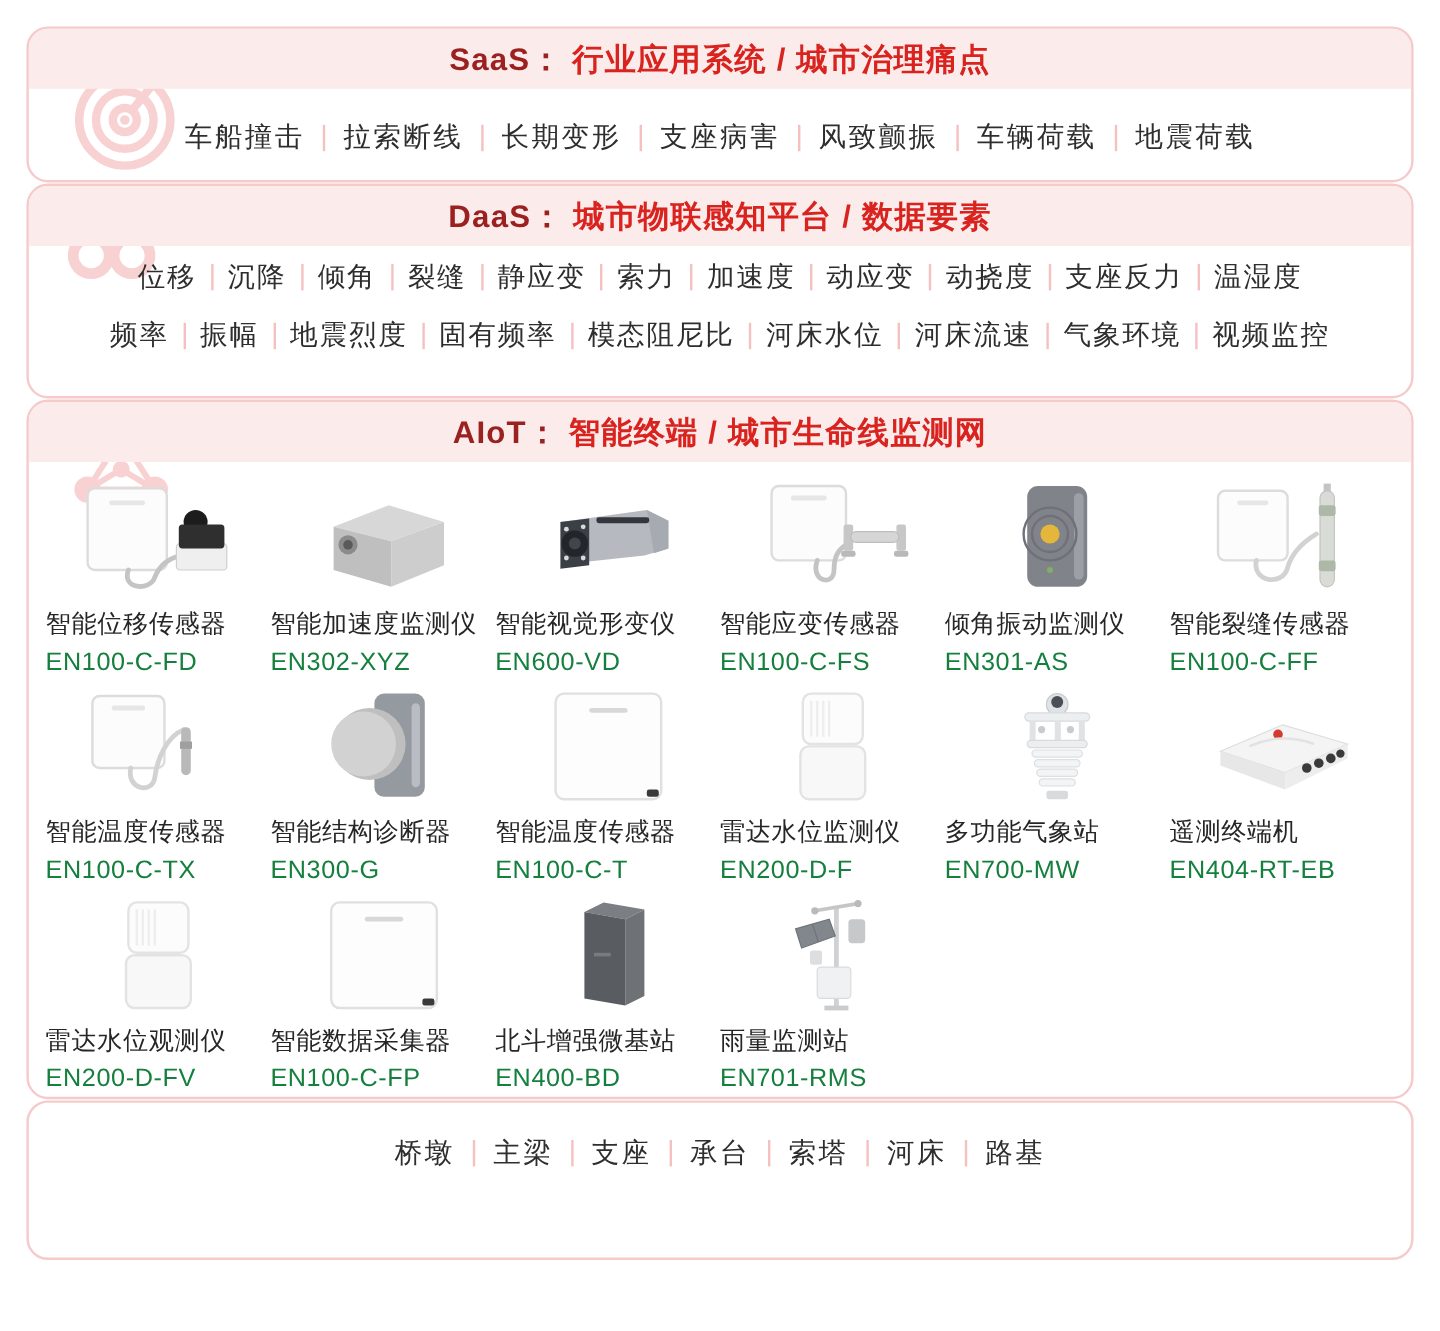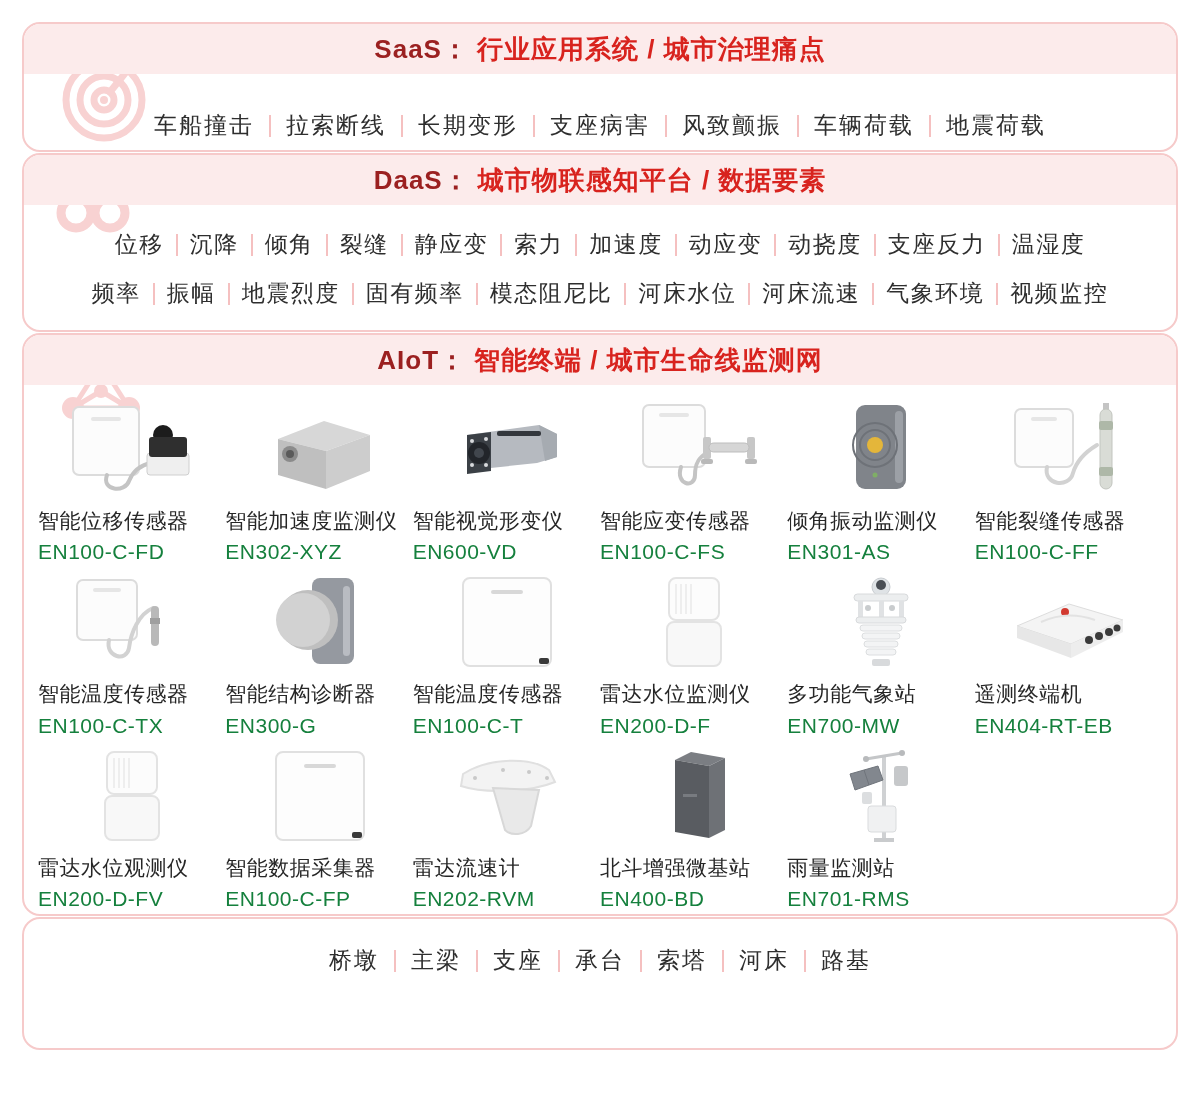--- a/index.html
+++ b/index.html
@@ -20,22 +20,22 @@
   .t-main { color:#d8231e; }
 
   .panel-watermark { position:absolute; pointer-events:none; z-index:0; }
   .panel-saas .panel-watermark { left:34px; top:26px; }
   .panel-daas .panel-watermark { left:30px; top:36px; }
   .panel-aiot .panel-watermark { left:36px; top:16px; }
 
   .panel-body { position:relative; z-index:1; }
 
   .tag-rows { display:flex; flex-direction:column; align-items:center; }
-  .panel-saas .tag-rows   { padding-top:36px; gap:0; }
-  .panel-daas .tag-rows   { padding-top:24px; gap:18px; }
+  .panel-saas .tag-rows   { padding-top:25px; gap:0; }
+  .panel-daas .tag-rows   { padding-top:10px; gap:18px; }
   .panel-bridge .tag-rows { padding-top:26px; }
   .tag-row { display:flex; justify-content:center; align-items:center; font-size:23px; color:#2e2e2e; letter-spacing:2px; white-space:nowrap; }
   .tag { padding:0 15px; }
   .panel-daas .tag { padding:0 12px; letter-spacing:1.5px; }
   .sep { width:2px; height:22px; background:#f5c0c0; display:inline-block; flex:none; }
 
   .products { display:grid; grid-template-columns:repeat(6,1fr); row-gap:10px; padding:16px 14px 6px; }
   .product { text-align:left; }
   .product-image { height:96px; display:flex; align-items:flex-end; justify-content:center; margin-bottom:10px; }
   .product-name { font-size:21px; color:#262626; letter-spacing:0.5px; line-height:1.3; }
@@ -346,34 +346,20 @@
                 <rect x="50" y="16" width="32" height="4" rx="2" fill="#d8d8d8"></rect>
                 <rect x="98" y="84" width="10" height="6" rx="2" fill="#3a3a3a"></rect>
               </svg>
             </div>
             <div class="product-name">智能数据采集器</div>
             <div class="product-model">EN100-C-FP</div>
           </div>
           <div class="product">
             <div class="product-image">
               <svg width="130" height="96" viewBox="0 0 130 96">
-                <path d="M22 26 C 50 8, 92 10, 108 22 L114 34 C 90 44, 44 46, 20 38 Z" fill="#f3f3f3" stroke="#e0e0e0" stroke-width="2"></path>
-                <path d="M52 40 L98 42 L90 78 C 84 88, 70 88, 64 82 Z" fill="#e9e9e9" stroke="#d8d8d8" stroke-width="2"></path>
-                <circle cx="34" cy="30" r="2" fill="#c9c9c9"></circle>
-                <circle cx="62" cy="22" r="2" fill="#c9c9c9"></circle>
-                <circle cx="88" cy="24" r="2" fill="#c9c9c9"></circle>
-                <circle cx="106" cy="30" r="2" fill="#c9c9c9"></circle>
-              </svg>
-            </div>
-            <div class="product-name">雷达流速计</div>
-            <div class="product-model">EN202-RVM</div>
-          </div>
-          <div class="product">
-            <div class="product-image">
-              <svg width="130" height="96" viewBox="0 0 130 96">
                 <polygon points="46,12 62,4 96,10 80,18" fill="#7b7e83"></polygon>
                 <polygon points="46,12 80,18 80,90 46,84" fill="#595c61"></polygon>
                 <polygon points="80,18 96,10 96,82 80,90" fill="#6e7176"></polygon>
                 <rect x="54" y="46" width="14" height="3" fill="#787b80"></rect>
               </svg>
             </div>
             <div class="product-name">北斗增强微基站</div>
             <div class="product-model">EN400-BD</div>
           </div>
           <div class="product">

